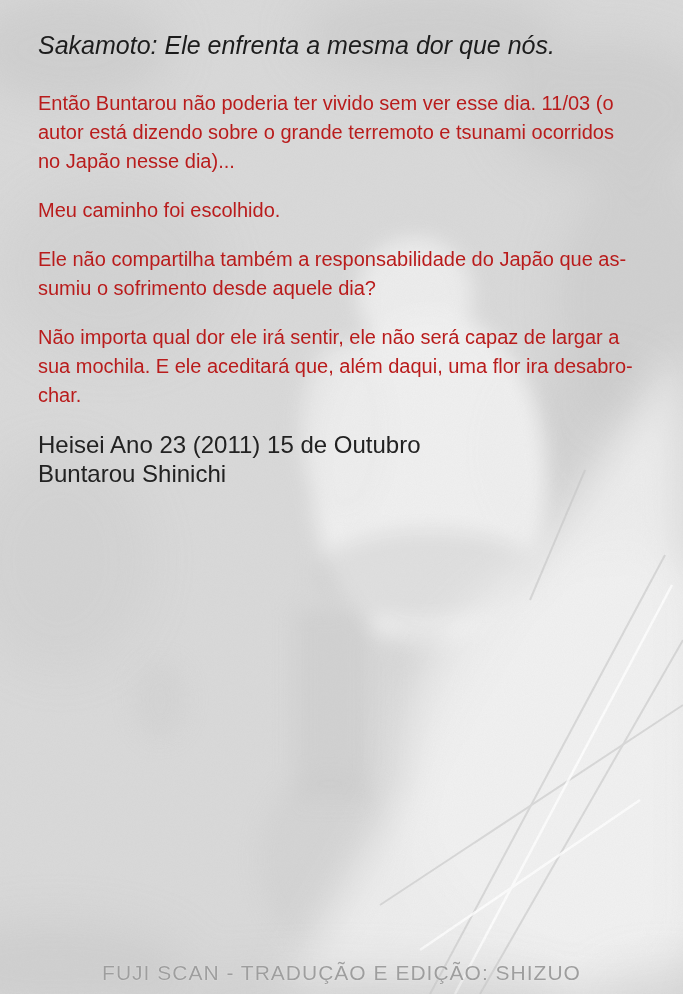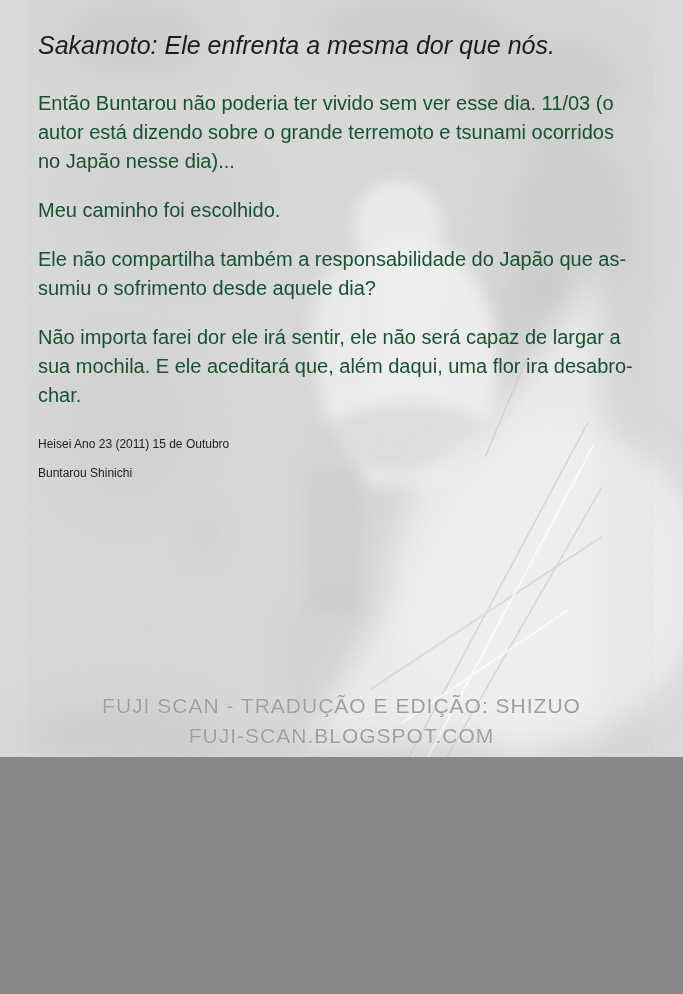--- a/index.html
+++ b/index.html
@@ -1,19 +1,19 @@
 <!DOCTYPE html>
 <html><head>
 <meta charset="utf-8">
 <style>
   html, body { margin: 0; padding: 0; background: #888; }
   .page {
     position: relative;
     width: 683px;
-    height: 757px;
+    height: 994px;
     margin: 0 auto;
     background: #d9d9d9;
     overflow: hidden;
     font-family: "Liberation Sans", sans-serif;
   }
   .bg {
     position: absolute;
     inset: 0;
     z-index: 0;
   }
@@ -30,24 +30,24 @@
     font-size: 25px;
     line-height: 34px;
     margin: 0 0 27px 0;
     color: #1c1c1c;
   }
   .para {
     font-size: 20px;
     line-height: 29px;
     margin: 0 0 20px 0;
     white-space: pre-line;
-    color: #14532d;
+    color: #b91c1c;
   }
   .signature {
-    font-size: 12px;
+    font-size: 24px;
     line-height: 29px;
     color: #222222;
   }
   .footer {
     position: absolute;
     left: 0;
     right: 0;
     bottom: 6px;
     z-index: 1;
     text-align: center;
@@ -129,28 +129,27 @@
 
   <div class="content">
     <h1 class="title">Sakamoto: Ele enfrenta a mesma dor que nós.</h1>
 
     <p class="para">Então Buntarou não poderia ter vivido sem ver esse dia. 11/03 (o
 autor está dizendo sobre o grande terremoto e tsunami ocorridos
 no Japão nesse dia)...</p>
     <p class="para">Meu caminho foi escolhido.</p>
     <p class="para">Ele não compartilha também a responsabilidade do Japão que as-
 sumiu o sofrimento desde aquele dia?</p>
-    <p class="para">Não importa farei dor ele irá sentir, ele não será capaz de largar a
+    <p class="para">Não importa qual dor ele irá sentir, ele não será capaz de largar a
 sua mochila. E ele aceditará que, além daqui, uma flor ira desabro-
 char.</p>
 
     <div class="signature">
       <div>Heisei Ano 23 (2011) 15 de Outubro</div>
       <div>Buntarou Shinichi</div>
     </div>
   </div>
 
   <div class="footer">
     <div>FUJI SCAN - TRADUÇÃO E EDIÇÃO: SHIZUO</div>
-    <div>FUJI-SCAN.BLOGSPOT.COM</div>
   </div>
 
 </div>
 
 </body></html>

